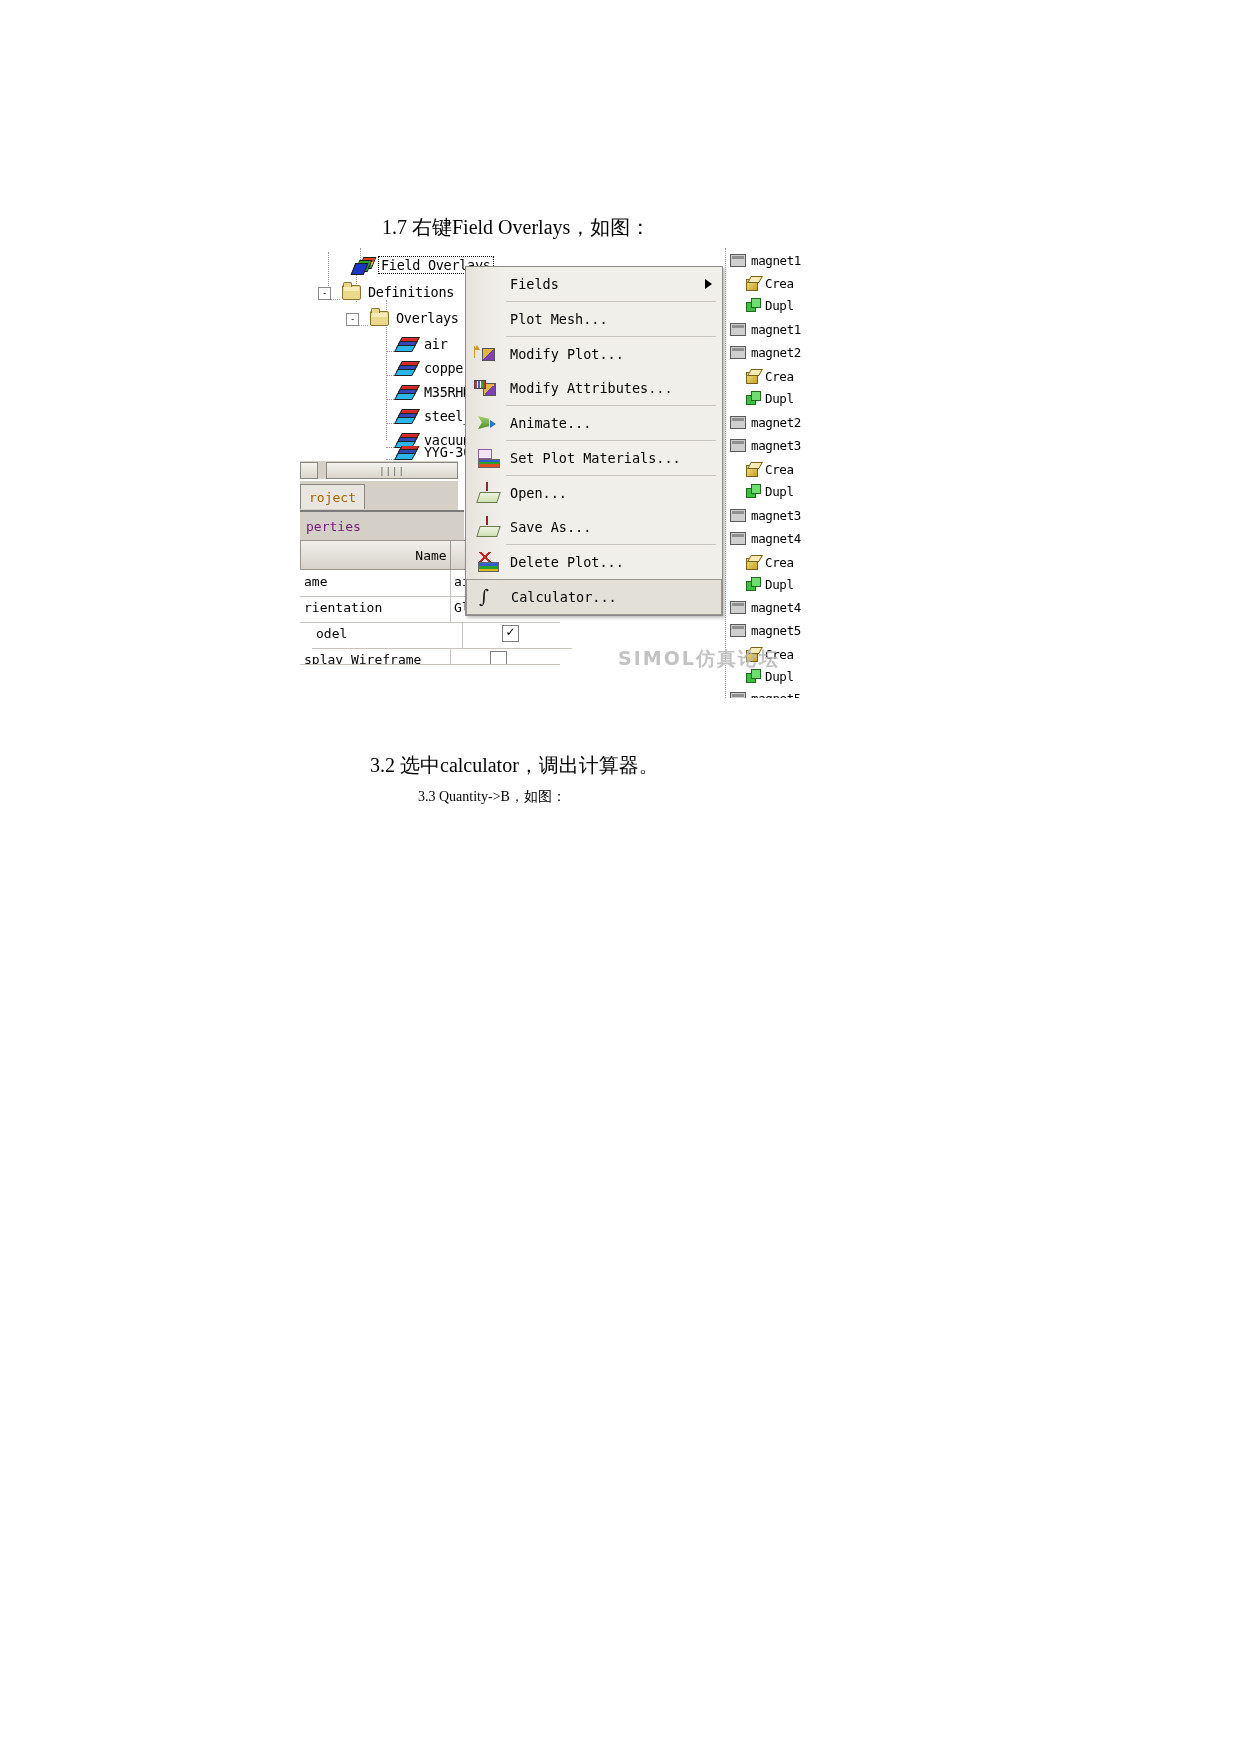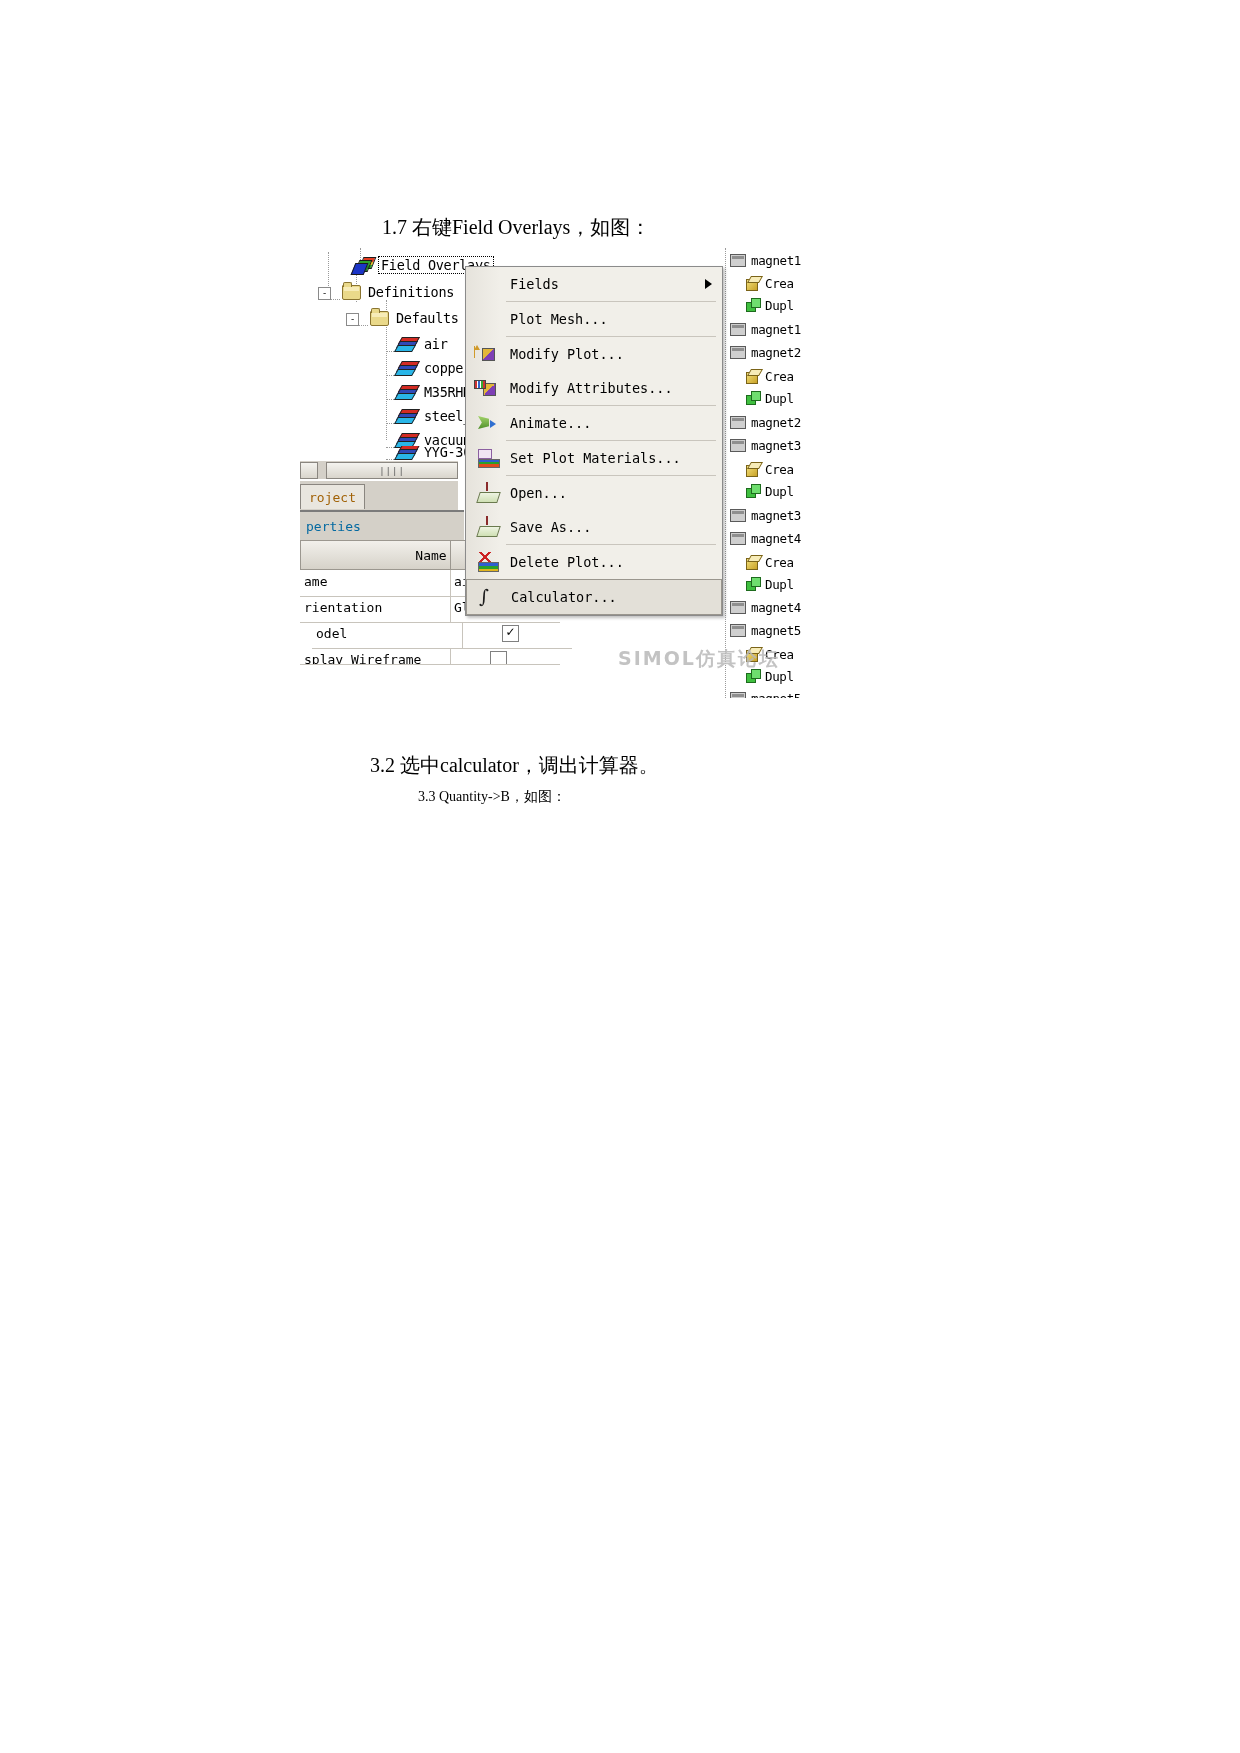--- a/index.html
+++ b/index.html
@@ -110,21 +110,21 @@
     background:#e9e6df;border:1px solid #8a8680;border-bottom:none;
     display:flex;align-items:center;padding:0 8px;
     font-size:13px;color:#a16207;font-family:"DejaVu Sans Mono","Liberation Mono",monospace;
   }
 
   
   .prop-head{
     position:absolute;left:0;top:262px;width:158px;height:28px;
     background:#d4d0c8;border-top:2px solid #7b7b7b;
     display:flex;align-items:center;padding-left:6px;
-    font-size:13px;color:#0369a1;font-family:"DejaVu Sans Mono","Liberation Mono",monospace;
+    font-size:13px;color:#701a75;font-family:"DejaVu Sans Mono","Liberation Mono",monospace;
   }
 
   
   .grid{
     position:absolute;left:0;top:292px;width:512px;height:160px;
     background:#fff;font-family:"DejaVu Sans Mono","Liberation Mono",monospace;font-size:13px;
   }
   .grid .hdr{
     position:absolute;left:0;top:0;height:28px;width:260px;
     background:linear-gradient(180deg,#f2f0eb,#d6d2c9);
@@ -286,21 +286,21 @@
         <span class="expander">-</span>
         <span class="dotline-h" style="position:relative;width:9px;border-top:1px dotted #9a9a9a;display:inline-block;"></span>
         <span class="ico-folder" style="margin-left:2px;"></span>
         <span class="tree-label" style="margin-left:7px;">Definitions</span>
       </div>
 
       <div class="tree-row" style="top:54px;left:46px;">
         <span class="expander">-</span>
         <span class="dotline-h" style="position:relative;width:9px;border-top:1px dotted #9a9a9a;display:inline-block;"></span>
         <span class="ico-folder" style="margin-left:2px;"></span>
-        <span class="tree-label" style="margin-left:7px;">Defaults</span>
+        <span class="tree-label" style="margin-left:7px;">Overlays</span>
       </div>
 
       <div class="tree-row" style="top:80px;left:86px;">
         <span class="dotline-h" style="position:relative;width:10px;border-top:1px dotted #9a9a9a;display:inline-block;"></span>
         <span class="ico-mat">
             <i class="s1"></i>
             <i class="s2"></i>
             <i class="s3"></i>
           </span>
         <span class="tree-label" style="margin-left:8px;">air</span>

